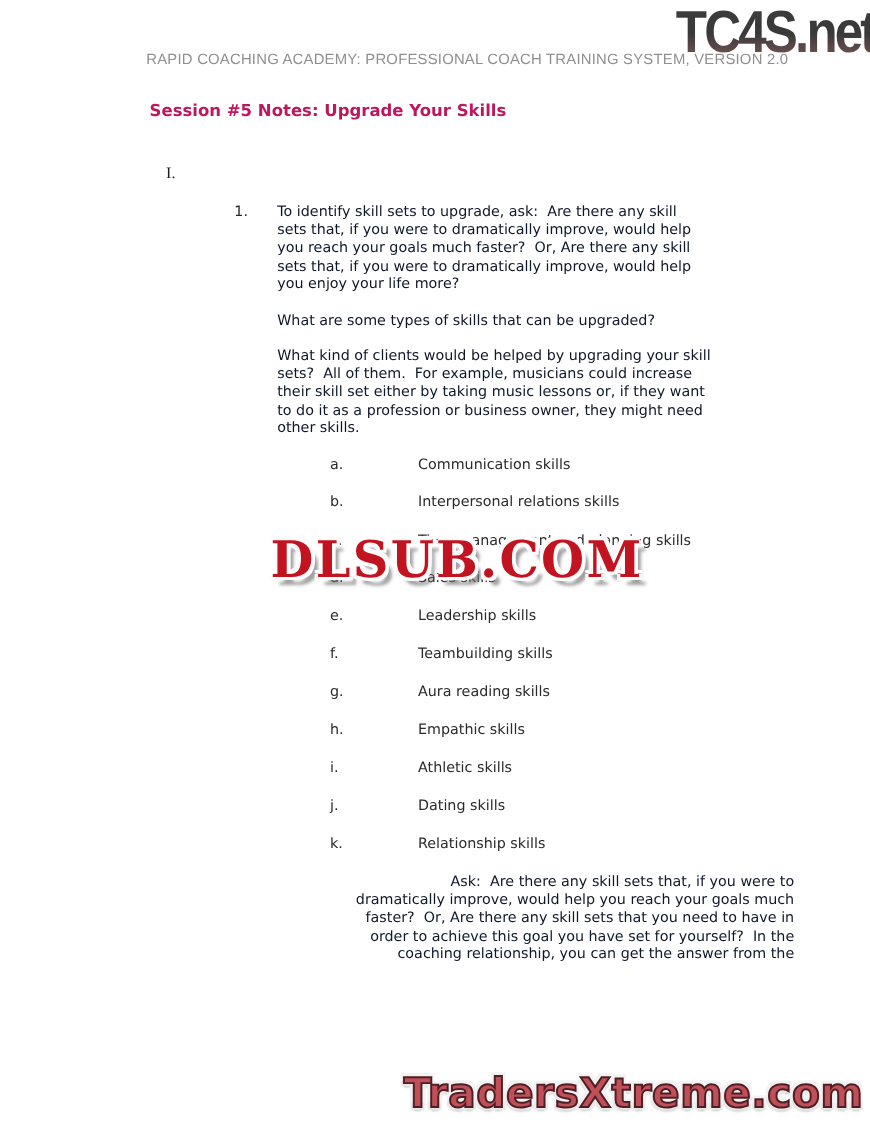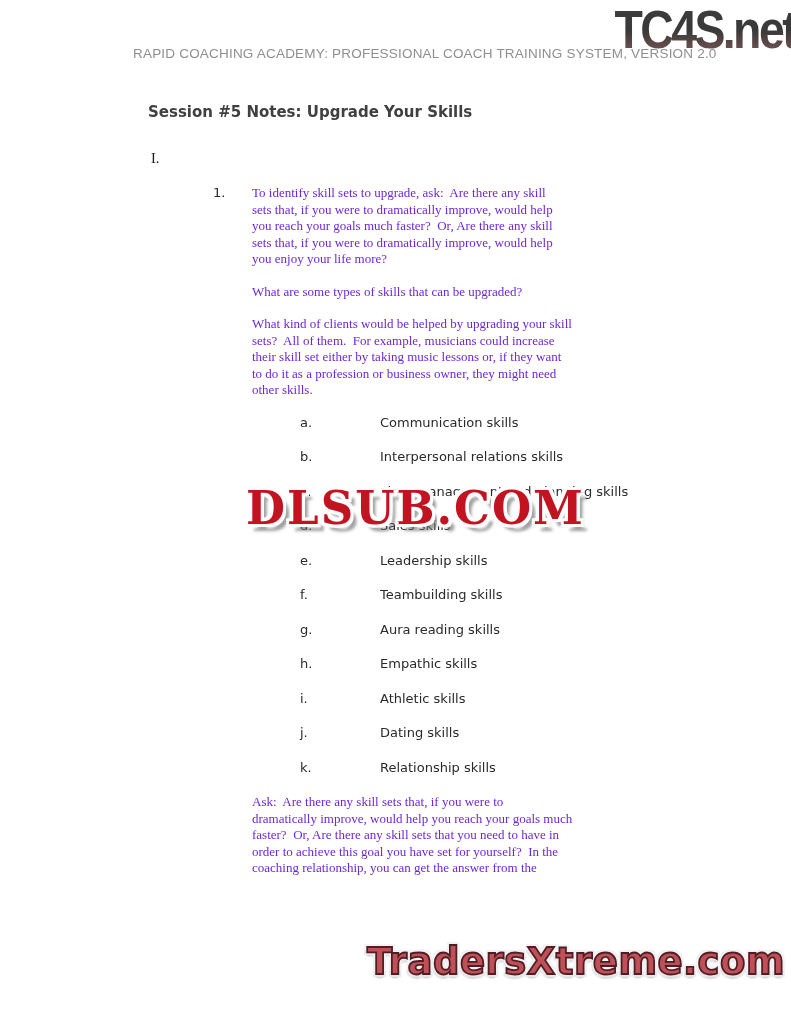--- a/index.html
+++ b/index.html
@@ -25,22 +25,22 @@
     position:absolute; top:-2px; right:-4px;
     font-family:"Liberation Sans", sans-serif;
     font-weight:bold; font-size:54px; letter-spacing:-3px;
     transform:scaleX(0.86); transform-origin:100% 0;
     background:linear-gradient(180deg, #3e3e3e 0%, #393939 52%, #8a5c5c 100%);
     -webkit-background-clip:text; background-clip:text;
     color:transparent; white-space:nowrap;
   }
 
   .title {
-    position:absolute; left:136px; top:91px; margin:12px;
-    font-size:15px; font-weight:bold; color:#404040;
+    position:absolute; left:136px; top:91px; margin:0;
+    font-size:15px; font-weight:bold; color:#be185d;
     white-space:nowrap;
   }
 
   .section-row {
     position:absolute; left:151px; top:150px;
     display:flex; font-size:13px; line-height:16.5px;
   }
   .roman {
     width:36px;
     font-family:"Liberation Serif", serif;
@@ -51,56 +51,56 @@
   .body-block {
     position:absolute; left:213px; top:185px; width:520px;
   }
   .item-row { display:flex; }
   .num { width:39px; font-size:13px; line-height:16.5px; color:#2a2a2a; }
   .content { width:470px; }
 
   .para {
     margin:0 0 16px 0;
     font-size:13px; line-height:16.5px;
-    white-space:pre-wrap; color:#6d28d9;font-family:Liberation Serif, serif;
+    white-space:pre-wrap; color:#0f172a;
   }
 
   .skills { margin-top:8px; }
   .skill-row {
     display:flex; padding-left:48px; margin-bottom:18px;
     font-size:13px; line-height:16.5px;
   }
   .skill-marker { width:60px; }
   .skill-label { white-space:nowrap;margin-left:20px; }
 
   .closing {
     margin:0 0 16px 0; padding-left:48px;
     font-size:13px; line-height:16.5px; white-space:pre-wrap;
   }
-  .final-para { margin-top:6px; margin-bottom:0; }
+  .final-para { margin-top:6px; margin-bottom:0;text-align:right; }
 
   
   .dlsub {
     position:absolute; left:246px; top:482px;
     font-family:"DejaVu Serif", serif;
     font-weight:bold; font-size:45px; letter-spacing:2px;
     transform:scaleY(1.02);
     color:#c21420;
     text-shadow:
       -3px -3px 0 #fdfdfd,  3px -3px 0 #fdfdfd,
       -3px  3px 0 #fdfdfd,  3px  3px 0 #fdfdfd,
       -3px  0   0 #fdfdfd,  3px  0   0 #fdfdfd,
        0   -3px 0 #fdfdfd,  0    3px 0 #fdfdfd,
        6px 7px 3px rgba(110,110,110,0.65);
     white-space:nowrap;
   }
 
   
   .traders {
-    position:absolute; top:940px; right:6px;
+    position:absolute; top:972px; right:6px;
     font-family:"DejaVu Sans", sans-serif;
     font-weight:bold; font-size:37px; letter-spacing:0.5px;
     color:#c05058;
     -webkit-text-stroke:1.8px #4f1d24;
     text-shadow:
       -3px -3px 1px #f2f2f2,  3px -3px 1px #f2f2f2,
       -3px  3px 1px #e8e8e8,  3px  3px 1px #e8e8e8,
        0    4px 2px rgba(150,150,150,0.55);
     white-space:nowrap;
   }

